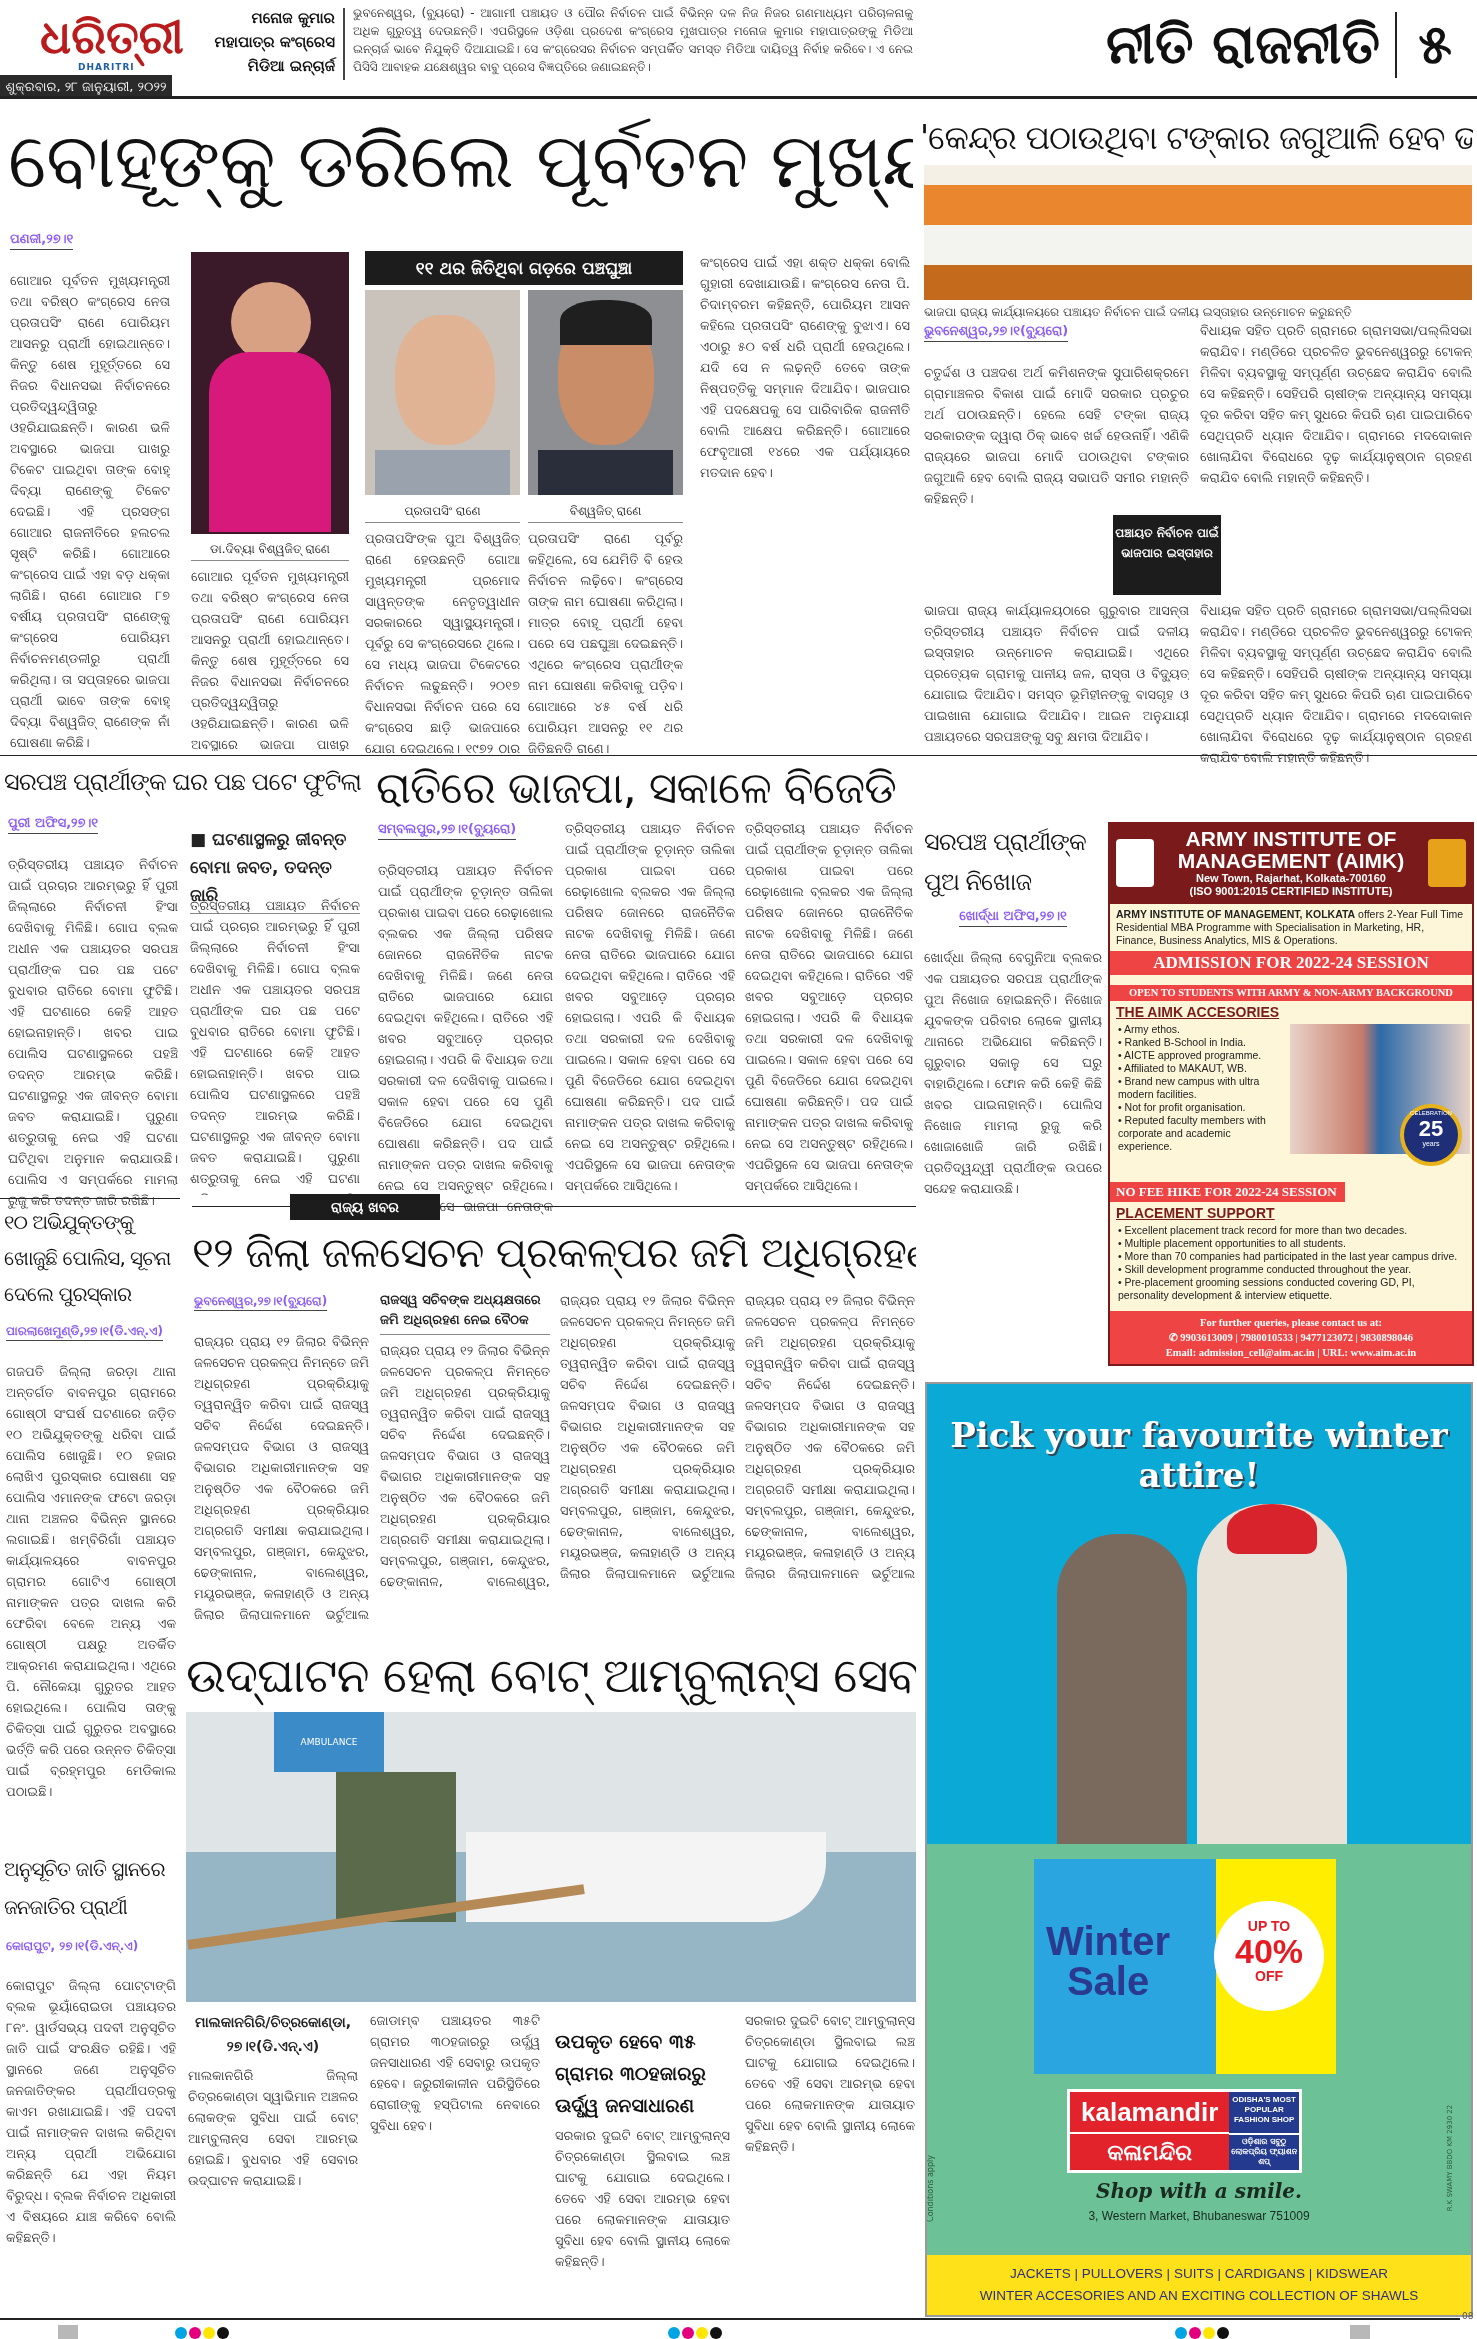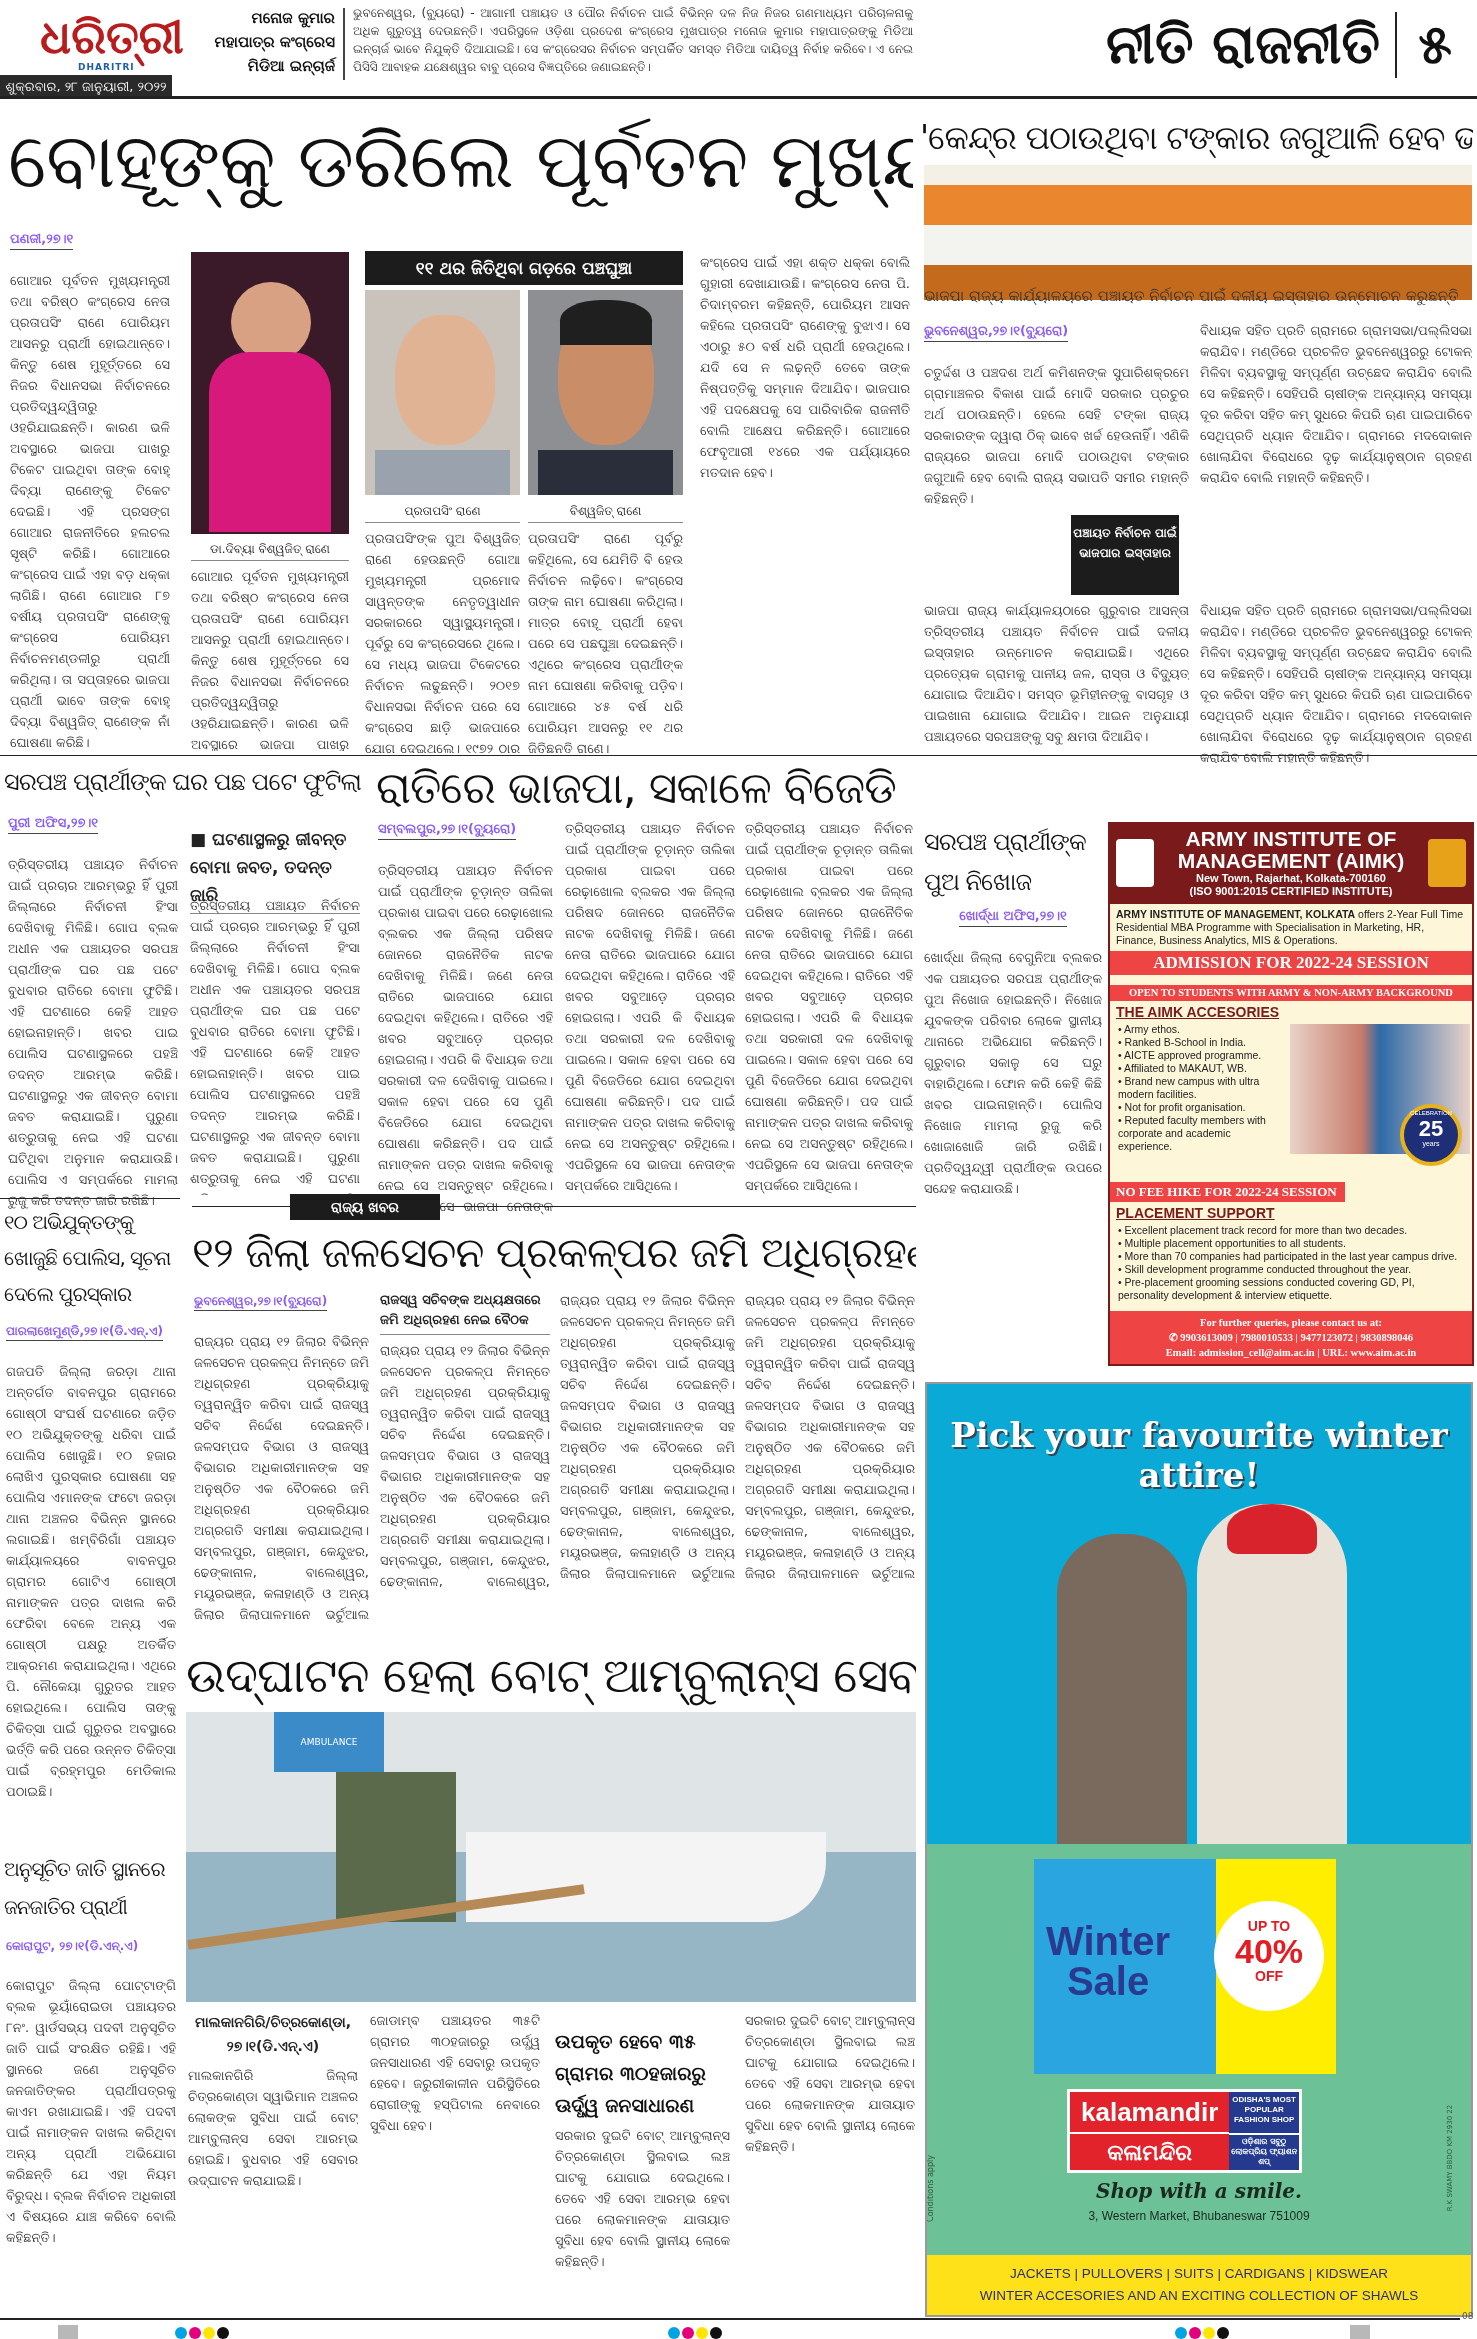--- a/index.html
+++ b/index.html
@@ -80,26 +80,26 @@
 <div class="abs body-text" style="left:365px;top:528px;width:155px;height:225px">ପ୍ରତାପସିଂଙ୍କ ପୁଅ ବିଶ୍ୱଜିତ୍ ରାଣେ ହେଉଛନ୍ତି ଗୋଆ ମୁଖ୍ୟମନ୍ତ୍ରୀ ପ୍ରମୋଦ ସାୱନ୍ତଙ୍କ ନେତୃତ୍ୱାଧୀନ ସରକାରରେ ସ୍ୱାସ୍ଥ୍ୟମନ୍ତ୍ରୀ। ପୂର୍ବରୁ ସେ କଂଗ୍ରେସରେ ଥିଲେ। ସେ ମଧ୍ୟ ଭାଜପା ଟିକେଟରେ ନିର୍ବାଚନ ଲଢୁଛନ୍ତି। ୨୦୧୭ ବିଧାନସଭା ନିର୍ବାଚନ ପରେ ସେ କଂଗ୍ରେସ ଛାଡ଼ି ଭାଜପାରେ ଯୋଗ ଦେଇଥିଲେ। ୧୯୭୨ ଠାରୁ ୨୦୦୭ ମଧ୍ୟରେ ୪ ଥର ମୁଖ୍ୟମନ୍ତ୍ରୀ ହୋଇଥିବା ପ୍ରତାପସିଂ।</div>
 <div class="abs body-text" style="left:528px;top:528px;width:155px;height:225px">ପ୍ରତାପସିଂ ରାଣେ ପୂର୍ବରୁ କହିଥିଲେ, ସେ ଯେମିତି ବି ହେଉ ନିର୍ବାଚନ ଲଢ଼ିବେ। କଂଗ୍ରେସ ତାଙ୍କ ନାମ ଘୋଷଣା କରିଥିଲା। ମାତ୍ର ବୋହୂ ପ୍ରାର୍ଥୀ ହେବା ପରେ ସେ ପଛଘୁଞ୍ଚା ଦେଇଛନ୍ତି। ଏଥିରେ କଂଗ୍ରେସ ପ୍ରାର୍ଥୀଙ୍କ ନାମ ଘୋଷଣା କରିବାକୁ ପଡ଼ିବ। ଗୋଆରେ ୪୫ ବର୍ଷ ଧରି ପୋରିୟମ ଆସନରୁ ୧୧ ଥର ଜିତିଛନ୍ତି ରାଣେ।</div>
 <div class="abs body-text" style="left:700px;top:252px;width:210px;height:500px">କଂଗ୍ରେସ ପାଇଁ ଏହା ଶକ୍ତ ଧକ୍କା ବୋଲି ଗୁହାରୀ ଦେଖାଯାଉଛି। କଂଗ୍ରେସ ନେତା ପି. ଚିଦାମ୍ବରମ କହିଛନ୍ତି, ପୋରିୟମ ଆସନ କହିଲେ ପ୍ରତାପସିଂ ରାଣେଙ୍କୁ ବୁଝାଏ। ସେ ଏଠାରୁ ୫୦ ବର୍ଷ ଧରି ପ୍ରାର୍ଥୀ ହେଉଥିଲେ। ଯଦି ସେ ନ ଲଢ଼ନ୍ତି ତେବେ ତାଙ୍କ ନିଷ୍ପତ୍ତିକୁ ସମ୍ମାନ ଦିଆଯିବ। ଭାଜପାର ଏହି ପଦକ୍ଷେପକୁ ସେ ପାରିବାରିକ ରାଜନୀତି ବୋଲି ଆକ୍ଷେପ କରିଛନ୍ତି। ଗୋଆରେ ଫେବୃଆରୀ ୧୪ରେ ଏକ ପର୍ଯ୍ୟାୟରେ ମତଦାନ ହେବ।</div>
 
 <div class="abs hl-big" style="left:920px;top:108px;width:553px;height:60px;font-size:33px;line-height:60px">'କେନ୍ଦ୍ର ପଠାଉଥିବା ଟଙ୍କାର ଜଗୁଆଳି ହେବ ଭାଜପା'</div>
 <div class="abs" style="left:924px;top:165px;width:548px;height:135px;background:#e9862e;overflow:hidden">
   <div style="position:absolute;left:0;top:0;width:548px;height:20px;background:#f5f0e6"></div>
   <div style="position:absolute;left:0;top:60px;width:548px;height:40px;background:#f3f3f0"></div>
   <div style="position:absolute;left:0;top:100px;width:548px;height:35px;background:#c46a1c"></div>
 </div>
-<div class="abs" style="left:924px;top:288px;width:548px;font-size:15px;line-height:16px;color:#333">ଭାଜପା ରାଜ୍ୟ କାର୍ଯ୍ୟାଳୟରେ ପଞ୍ଚାୟତ ନିର୍ବାଚନ ପାଇଁ ଦଳୀୟ ଇସ୍ତାହାର ଉନ୍ମୋଚନ କରୁଛନ୍ତି</div>
+<div class="abs" style="left:924px;top:304px;width:548px;font-size:12px;line-height:16px;color:#333">ଭାଜପା ରାଜ୍ୟ କାର୍ଯ୍ୟାଳୟରେ ପଞ୍ଚାୟତ ନିର୍ବାଚନ ପାଇଁ ଦଳୀୟ ଇସ୍ତାହାର ଉନ୍ମୋଚନ କରୁଛନ୍ତି</div>
 <div class="abs" style="left:924px;top:320px;width:265px">
   <div class="dateline">ଭୁବନେଶ୍ୱର,୨୭।୧(ବ୍ୟୁରୋ)</div>
   <div class="body-text" style="height:230px">ଚତୁର୍ଦ୍ଦଶ ଓ ପଞ୍ଚଦଶ ଅର୍ଥ କମିଶନଙ୍କ ସୁପାରିଶକ୍ରମେ ଗ୍ରାମାଞ୍ଚଳର ବିକାଶ ପାଇଁ ମୋଦି ସରକାର ପ୍ରଚୁର ଅର୍ଥ ପଠାଉଛନ୍ତି। ହେଲେ ସେହି ଟଙ୍କା ରାଜ୍ୟ ସରକାରଙ୍କ ଦ୍ୱାରା ଠିକ୍ ଭାବେ ଖର୍ଚ୍ଚ ହେଉନାହିଁ। ଏଣିକି ରାଜ୍ୟରେ ଭାଜପା ମୋଦି ପଠାଉଥିବା ଟଙ୍କାର ଜଗୁଆଳି ହେବ ବୋଲି ରାଜ୍ୟ ସଭାପତି ସମୀର ମହାନ୍ତି କହିଛନ୍ତି।</div>
 </div>
-<div class="abs blackbox" style="left:1071px;top:515px;width:108px;height:80px;font-size:12px;line-height:20px;padding-top:8px">ପଞ୍ଚାୟତ ନିର୍ବାଚନ ପାଇଁ ଭାଜପାର ଇସ୍ତାହାର</div>
+<div class="abs blackbox" style="left:1113px;top:515px;width:108px;height:80px;font-size:12px;line-height:20px;padding-top:8px">ପଞ୍ଚାୟତ ନିର୍ବାଚନ ପାଇଁ ଭାଜପାର ଇସ୍ତାହାର</div>
 <div class="abs body-text" style="left:1200px;top:320px;width:272px;height:195px">ବିଧାୟକ ସହିତ ପ୍ରତି ଗ୍ରାମରେ ଗ୍ରାମସଭା/ପଲ୍ଲିସଭା କରାଯିବ। ମଣ୍ଡିରେ ପ୍ରଚଳିତ ଭୁବନେଶ୍ୱରରୁ ଟୋକନ୍ ମିଳିବା ବ୍ୟବସ୍ଥାକୁ ସମ୍ପୂର୍ଣ୍ଣ ଉଚ୍ଛେଦ କରାଯିବ ବୋଲି ସେ କହିଛନ୍ତି। ସେହିପରି ଚାଷୀଙ୍କ ଅନ୍ୟାନ୍ୟ ସମସ୍ୟା ଦୂର କରିବା ସହିତ କମ୍ ସୁଧରେ କିପରି ଋଣ ପାଇପାରିବେ ସେଥିପ୍ରତି ଧ୍ୟାନ ଦିଆଯିବ। ଗ୍ରାମରେ ମଦଦୋକାନ ଖୋଲାଯିବା ବିରୋଧରେ ଦୃଢ଼ କାର୍ଯ୍ୟାନୁଷ୍ଠାନ ଗ୍ରହଣ କରାଯିବ ବୋଲି ମହାନ୍ତି କହିଛନ୍ତି।</div>
 <div class="abs body-text" style="left:924px;top:600px;width:265px;height:220px">ଭାଜପା ରାଜ୍ୟ କାର୍ଯ୍ୟାଳୟଠାରେ ଗୁରୁବାର ଆସନ୍ତା ତ୍ରିସ୍ତରୀୟ ପଞ୍ଚାୟତ ନିର୍ବାଚନ ପାଇଁ ଦଳୀୟ ଇସ୍ତାହାର ଉନ୍ମୋଚନ କରାଯାଇଛି। ଏଥିରେ ପ୍ରତ୍ୟେକ ଗ୍ରାମକୁ ପାନୀୟ ଜଳ, ରାସ୍ତା ଓ ବିଦ୍ୟୁତ୍ ଯୋଗାଇ ଦିଆଯିବ। ସମସ୍ତ ଭୂମିହୀନଙ୍କୁ ବାସଗୃହ ଓ ପାଇଖାନା ଯୋଗାଇ ଦିଆଯିବ। ଆଇନ ଅନୁଯାୟୀ ପଞ୍ଚାୟତରେ ସରପଞ୍ଚଙ୍କୁ ସବୁ କ୍ଷମତା ଦିଆଯିବ।</div>
 <div class="abs body-text" style="left:1200px;top:600px;width:272px;height:220px">ବିଧାୟକ ସହିତ ପ୍ରତି ଗ୍ରାମରେ ଗ୍ରାମସଭା/ପଲ୍ଲିସଭା କରାଯିବ। ମଣ୍ଡିରେ ପ୍ରଚଳିତ ଭୁବନେଶ୍ୱରରୁ ଟୋକନ୍ ମିଳିବା ବ୍ୟବସ୍ଥାକୁ ସମ୍ପୂର୍ଣ୍ଣ ଉଚ୍ଛେଦ କରାଯିବ ବୋଲି ସେ କହିଛନ୍ତି। ସେହିପରି ଚାଷୀଙ୍କ ଅନ୍ୟାନ୍ୟ ସମସ୍ୟା ଦୂର କରିବା ସହିତ କମ୍ ସୁଧରେ କିପରି ଋଣ ପାଇପାରିବେ ସେଥିପ୍ରତି ଧ୍ୟାନ ଦିଆଯିବ। ଗ୍ରାମରେ ମଦଦୋକାନ ଖୋଲାଯିବା ବିରୋଧରେ ଦୃଢ଼ କାର୍ଯ୍ୟାନୁଷ୍ଠାନ ଗ୍ରହଣ କରାଯିବ ବୋଲି ମହାନ୍ତି କହିଛନ୍ତି।</div>
 
 <div class="abs rule" style="left:0;top:755px;width:1477px;height:1px"></div>
 <div class="abs hl-big" style="left:4px;top:760px;width:360px;height:45px;font-size:24px;line-height:45px">ସରପଞ୍ଚ ପ୍ରାର୍ଥୀଙ୍କ ଘର ପଛ ପଟେ ଫୁଟିଲା ବୋମା</div>
 <div class="abs" style="left:8px;top:812px;width:170px">
   <div class="dateline">ପୁରୀ ଅଫିସ,୨୭।୧</div>
   <div class="body-text" style="height:380px">ତ୍ରିସ୍ତରୀୟ ପଞ୍ଚାୟତ ନିର୍ବାଚନ ପାଇଁ ପ୍ରଚାର ଆରମ୍ଭରୁ ହିଁ ପୁରୀ ଜିଲ୍ଲାରେ ନିର୍ବାଚନୀ ହିଂସା ଦେଖିବାକୁ ମିଳିଛି। ଗୋପ ବ୍ଲକ ଅଧୀନ ଏକ ପଞ୍ଚାୟତର ସରପଞ୍ଚ ପ୍ରାର୍ଥୀଙ୍କ ଘର ପଛ ପଟେ ବୁଧବାର ରାତିରେ ବୋମା ଫୁଟିଛି। ଏହି ଘଟଣାରେ କେହି ଆହତ ହୋଇନାହାନ୍ତି। ଖବର ପାଇ ପୋଲିସ ଘଟଣାସ୍ଥଳରେ ପହଞ୍ଚି ତଦନ୍ତ ଆରମ୍ଭ କରିଛି। ଘଟଣାସ୍ଥଳରୁ ଏକ ଜୀବନ୍ତ ବୋମା ଜବତ କରାଯାଇଛି। ପୁରୁଣା ଶତ୍ରୁତାକୁ ନେଇ ଏହି ଘଟଣା ଘଟିଥିବା ଅନୁମାନ କରାଯାଉଛି। ପୋଲିସ ଏ ସମ୍ପର୍କରେ ମାମଲା ରୁଜୁ କରି ତଦନ୍ତ ଜାରି ରଖିଛି।</div>
 </div>

